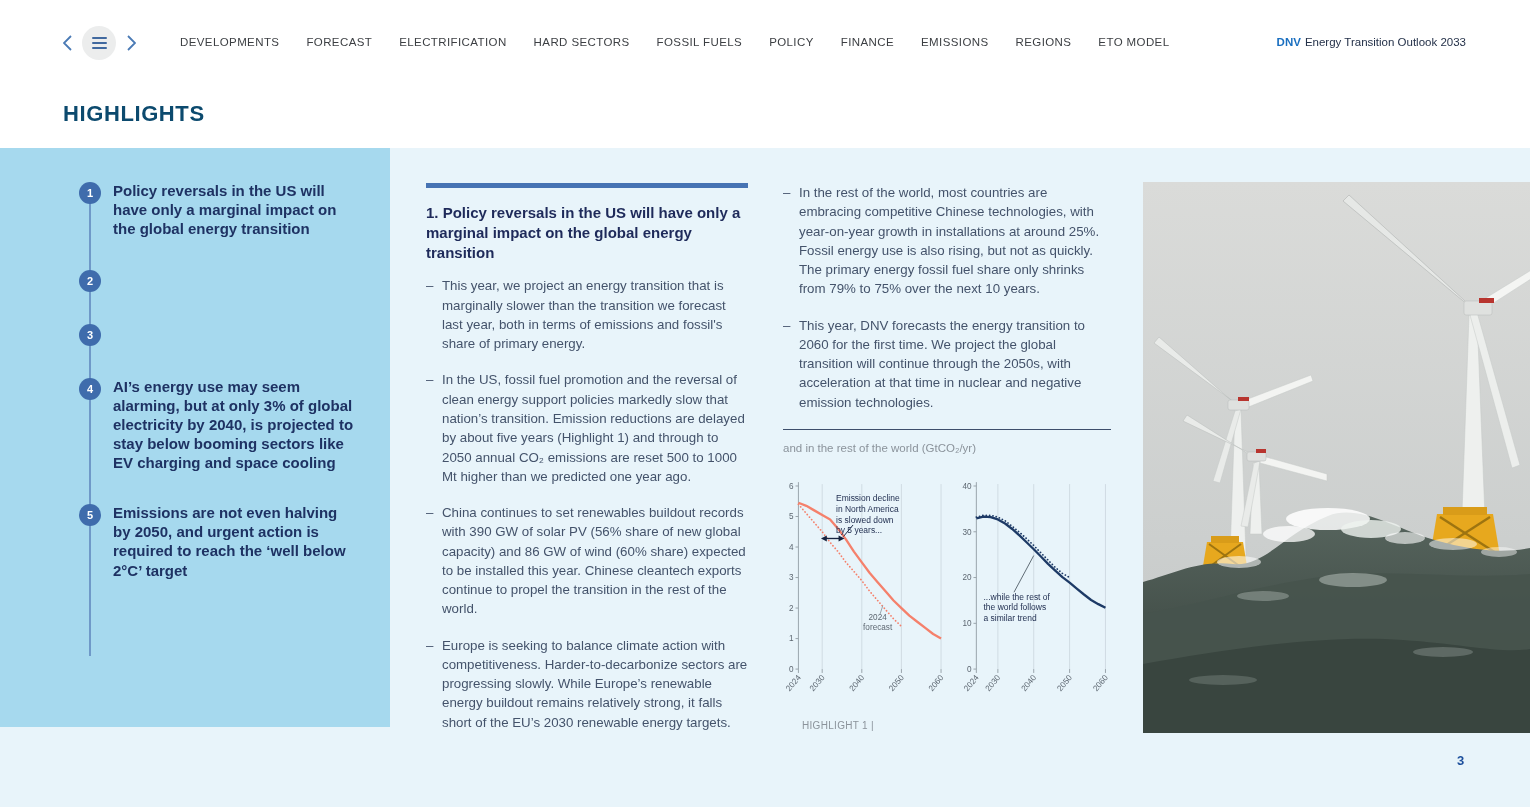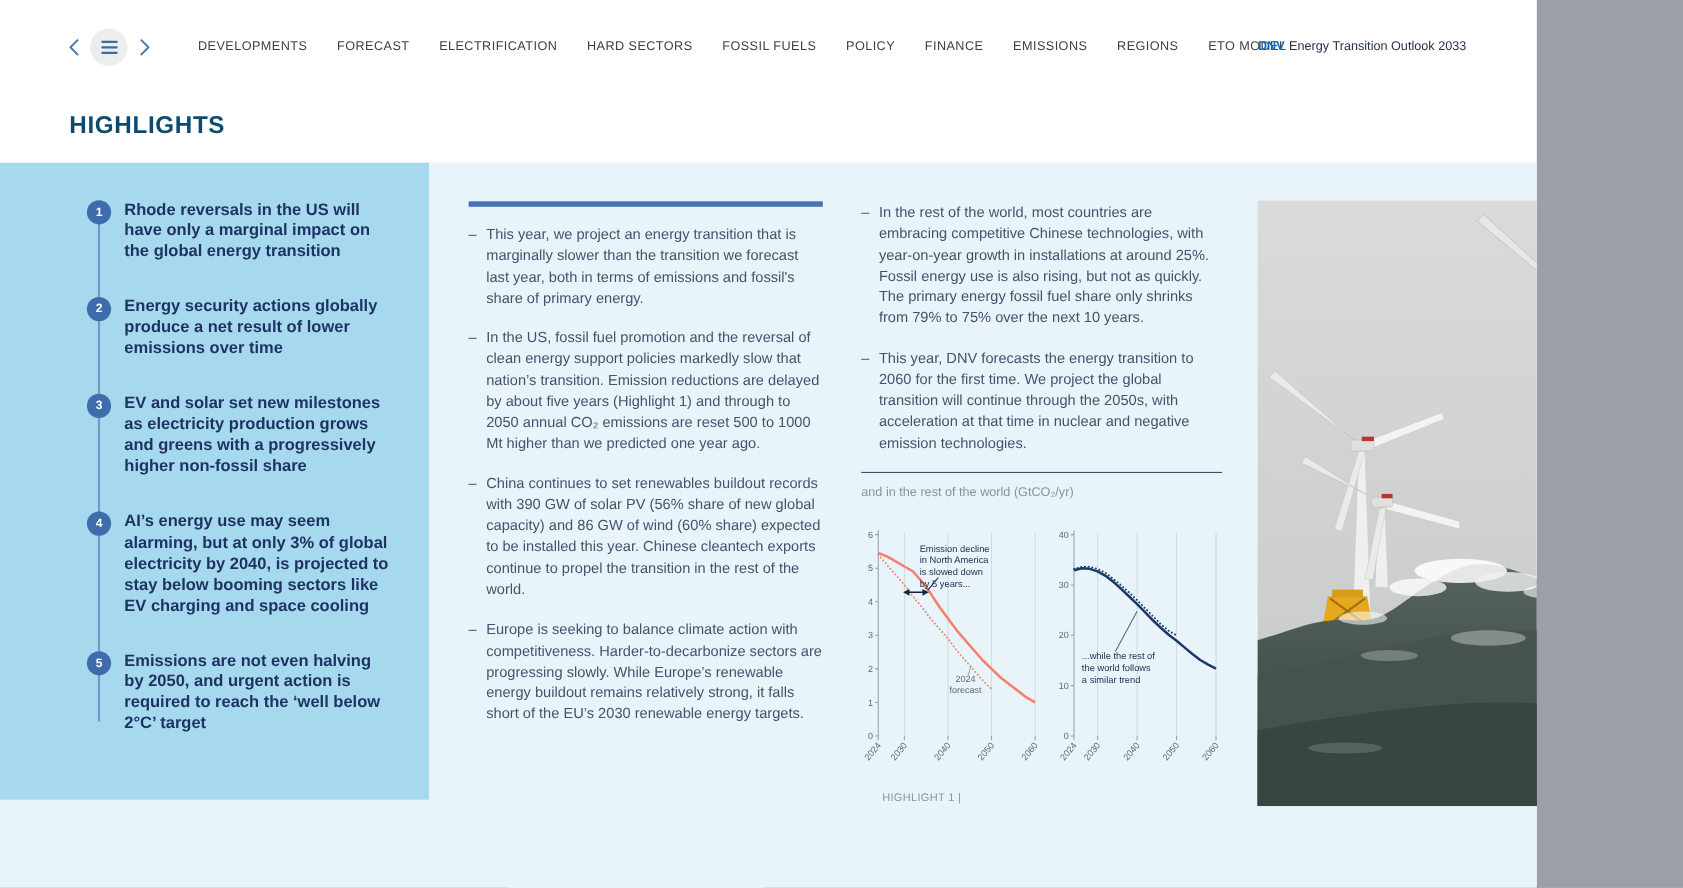--- a/index.html
+++ b/index.html
@@ -1,16 +1,16 @@
 <!DOCTYPE html>
 <html><head>
 <meta charset="utf-8">
 <style>
   html,body{margin:0;padding:0;background:#9aa0a6;}
-  .page{position:relative;width:1397px;height:807px;background:#ffffff;overflow:hidden;
+  .page{position:relative;width:1530px;height:807px;background:#ffffff;overflow:hidden;
         font-family:"Liberation Sans","DejaVu Sans",sans-serif;-webkit-font-smoothing:antialiased;}
   
   .header{position:absolute;top:0;left:0;width:100%;height:148px;background:#ffffff;}
   .nav-controls{position:absolute;left:60px;top:26px;display:flex;align-items:center;gap:8px;}
   .chev{width:14px;height:32px;display:flex;align-items:center;justify-content:center;cursor:pointer;}
   .menu-btn{width:34px;height:34px;border-radius:50%;background:#eceded;display:flex;flex-direction:column;
             align-items:center;justify-content:center;gap:3px;cursor:pointer;}
   .menu-btn i{display:block;width:15px;height:2px;background:#41699f;border-radius:1px;}
   .nav-menu{position:absolute;left:180px;top:36px;display:flex;gap:27px;}
   .nav-item{font-size:11.5px;letter-spacing:.4px;color:#3c3f43;cursor:pointer;white-space:nowrap;}
@@ -90,43 +90,42 @@
     <div class="page-title">HIGHLIGHTS</div>
   </div>
 
   <div class="content-bg"></div>
 
   <div class="sidebar">
     <div class="hl-line"></div>
     <div id="hlList">
         <div class="hl-item">
           <span class="badge">1</span>
-          <span class="hl-text">Rhode reversals in the US will have only a marginal impact on the global energy transition</span>
+          <span class="hl-text">Policy reversals in the US will have only a marginal impact on the global energy transition</span>
         </div>
         <div class="hl-item">
           <span class="badge">2</span>
-          <span class="hl-text">Energy security actions globally produce a net result of lower emissions over time</span>
         </div>
         <div class="hl-item">
           <span class="badge">3</span>
-          <span class="hl-text">EV and solar set new milestones as electricity production grows and greens with a progressively higher non-fossil share</span>
         </div>
         <div class="hl-item">
           <span class="badge">4</span>
           <span class="hl-text">AI’s energy use may seem alarming, but at only 3% of global electricity by 2040, is projected to stay below booming sectors like EV charging and space cooling</span>
         </div>
         <div class="hl-item">
           <span class="badge">5</span>
           <span class="hl-text">Emissions are not even halving by 2050, and urgent action is required to reach the ‘well below 2°C’ target</span>
         </div>
       </div>
   </div>
 
   <div class="col1">
     <div class="accent-bar"></div>
+    <div class="article-heading">1. Policy reversals in the US will have only a marginal impact on the global energy transition</div>
     <div id="col1Bullets">
         <div class="bullet">
           <span class="dash">–</span>
           <span class="btext">This year, we project an energy transition that is marginally slower than the transition we forecast last year, both in terms of emissions and fossil's share of primary energy.</span>
         </div>
         <div class="bullet">
           <span class="dash">–</span>
           <span class="btext">In the US, fossil fuel promotion and the reversal of clean energy support policies markedly slow that nation’s transition. Emission reductions are delayed by about five years (Highlight 1) and through to 2050 annual CO₂ emissions are reset 500 to 1000 Mt higher than we predicted one year ago.</span>
         </div>
         <div class="bullet">

